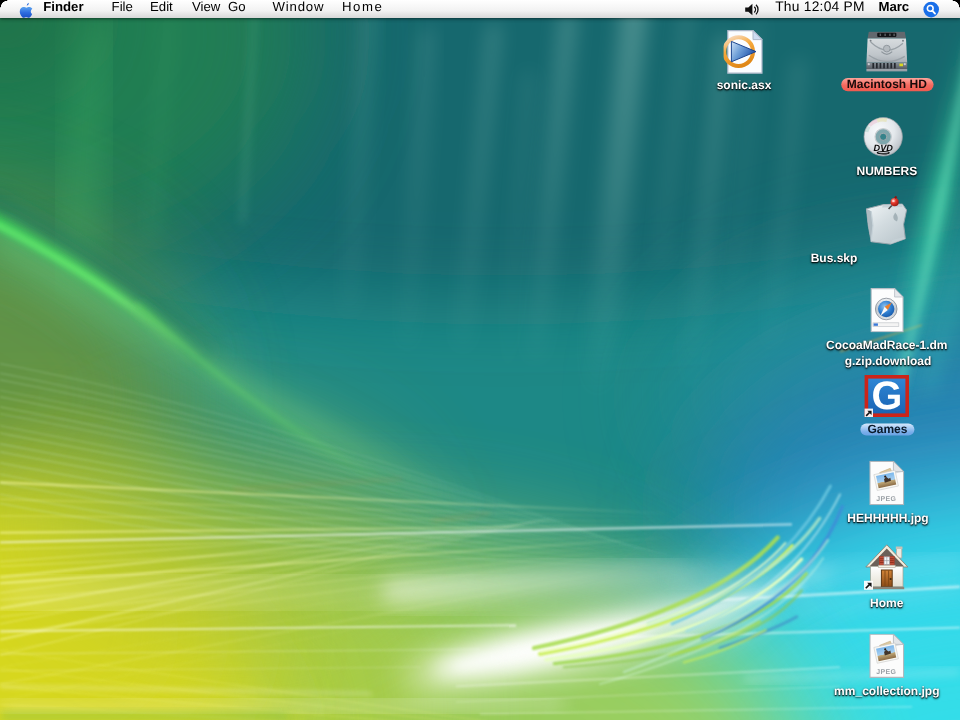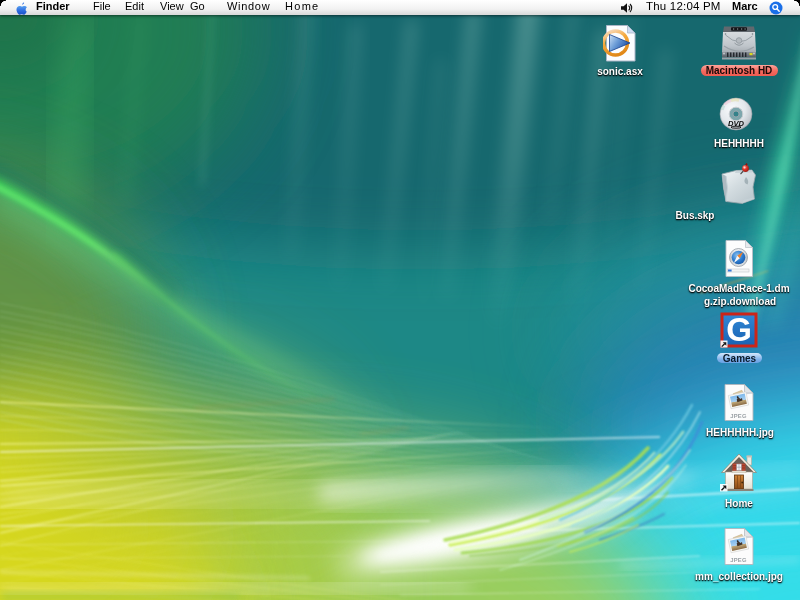--- a/index.html
+++ b/index.html
@@ -278,21 +278,21 @@
 </defs>
 <circle cx="17" cy="17" r="16" fill="url(#dvd_s)" stroke="#9aa0a6" stroke-width="0.6"></circle>
 <path d="M5.5,7.5 A 14.2 14.2 0 0 1 12,3.6" fill="none" stroke="#ecc2d4" stroke-width="3" opacity="0.55"></path>
 <path d="M12,3.6 A 14.2 14.2 0 0 1 20,3.3" fill="none" stroke="#e4dea4" stroke-width="3" opacity="0.55"></path>
 <path d="M5,8.5 A 14.2 14.2 0 0 0 3.2,13" fill="none" stroke="#b0d4cc" stroke-width="3" opacity="0.5"></path>
 <circle cx="17" cy="17" r="6.8" fill="#7da6ac" stroke="#c8ccd0" stroke-width="1"></circle>
 <circle cx="17" cy="17" r="3" fill="#35828a" stroke="#a4aab0" stroke-width="0.8"></circle>
 <text x="17" y="28.6" font-family="Liberation Sans, sans-serif" font-size="7.6" font-weight="bold" font-style="italic" fill="#0a0a0a" text-anchor="middle">DVD</text>
 <ellipse cx="17" cy="30.2" rx="5" ry="1" fill="none" stroke="#0a0a0a" stroke-width="0.9"></ellipse>
 </svg></div>
-    <div style="position:absolute;font:bold 10px 'Liberation Sans',sans-serif;color:#fff;text-shadow:0 1px 2px rgba(0,0,0,0.95),0 1px 1px rgba(0,0,0,0.8);white-space:nowrap;left:739px;top:138px;transform:translateX(-50%)">HEHHHHH</div>
+    <div style="position:absolute;font:bold 10px 'Liberation Sans',sans-serif;color:#fff;text-shadow:0 1px 2px rgba(0,0,0,0.95),0 1px 1px rgba(0,0,0,0.8);white-space:nowrap;left:739px;top:138px;transform:translateX(-50%)">NUMBERS</div>
     <div style="position:absolute;left:716px;top:163px"><svg width="40" height="42" viewBox="0 0 40 42">
 <defs>
 <linearGradient id="sk_p" x1="0.1" y1="0" x2="0.9" y2="1">
  <stop offset="0" stop-color="#eef3f5"></stop>
             <stop offset="0.45" stop-color="#d3dce0"></stop>
             <stop offset="1" stop-color="#b9c5cb"></stop>
 </linearGradient>
 <radialGradient id="sk_pin" cx="0.35" cy="0.3" r="0.9">
  <stop offset="0" stop-color="#ff9a90"></stop>
             <stop offset="0.4" stop-color="#e03428"></stop>

